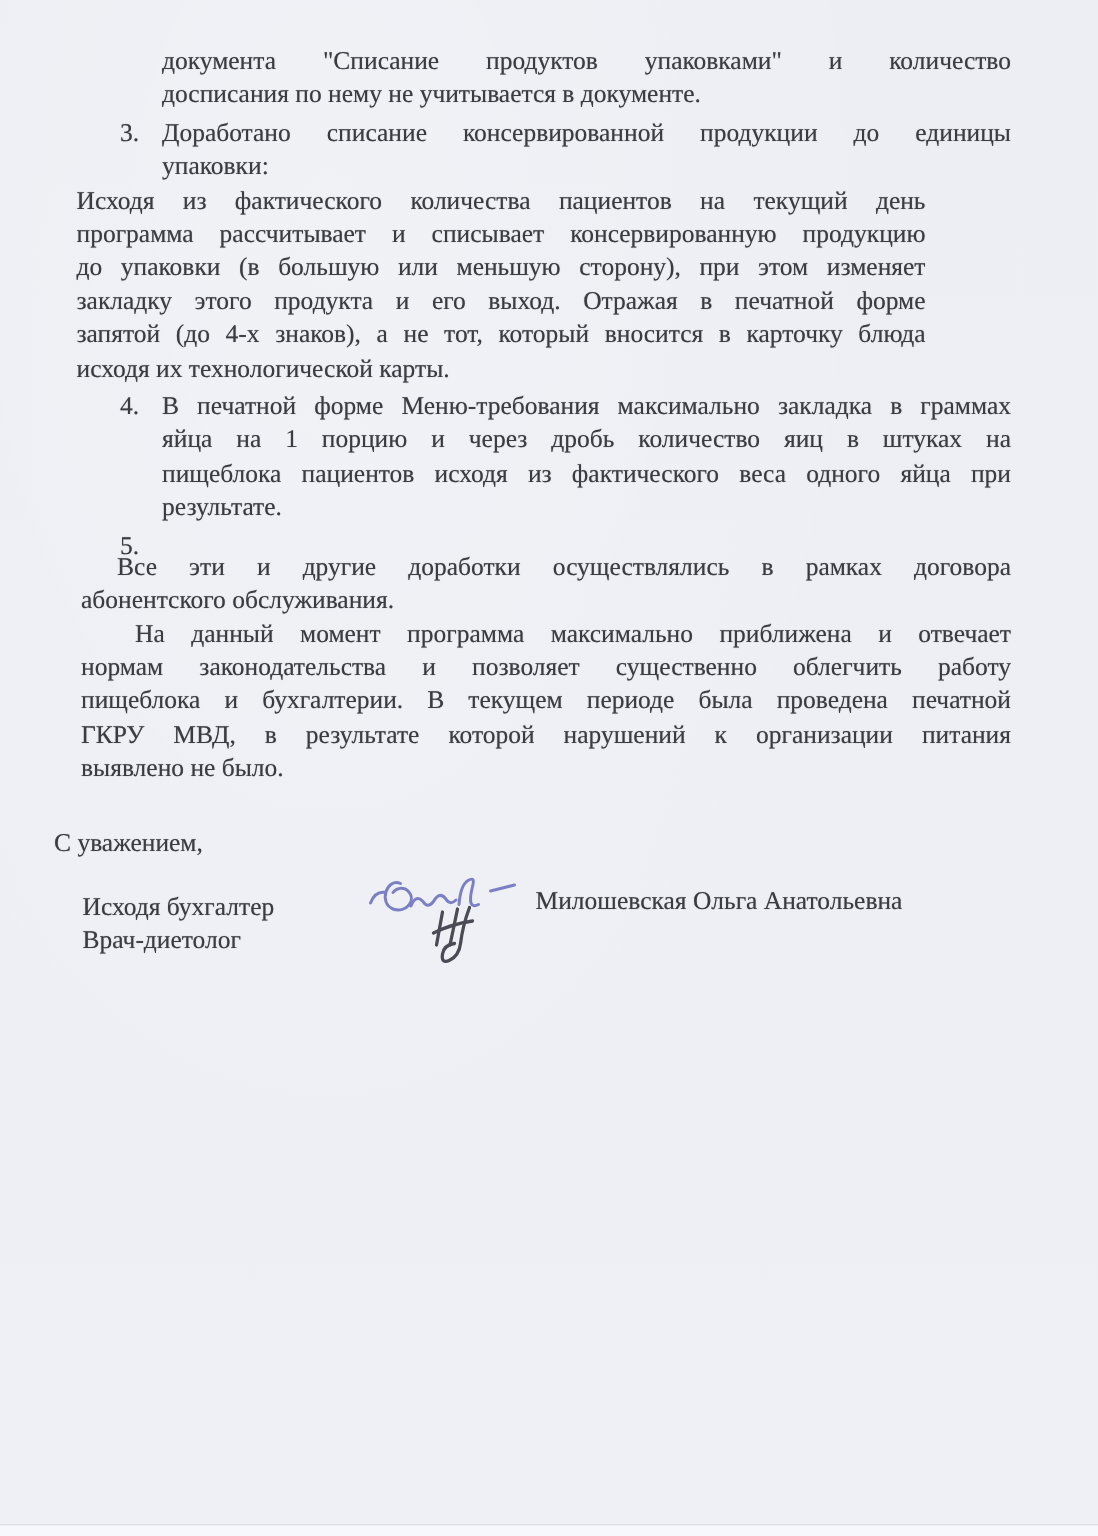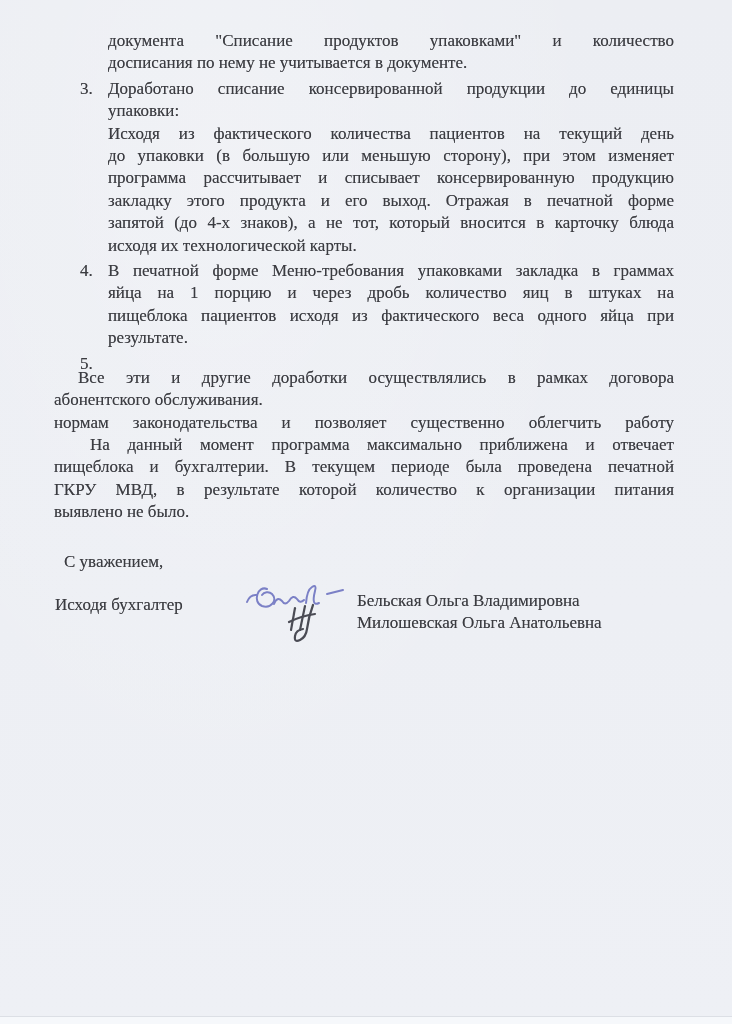--- a/index.html
+++ b/index.html
@@ -36,24 +36,24 @@
   .tline{ text-align:justify; text-align-last:justify; white-space:normal; }
   .tline.last{ text-align-last:left; }
   .para-cont{ margin-left:108px; width:566px; }
   .list{ margin-top:2px; }
   .list-item{ position:relative; margin-top:3px; }
   .list-num{
     position:absolute; left:80px; top:0;
     display:inline-block; width:24px;
   }
   .li-text{ margin-left:108px; width:566px; }
-  .li-sub{ margin-left:108px; width:566px; }
+  .li-sub{ margin-left:51px; width:566px; }
   .para{ margin-left:54px; width:620px; }
   .para.first{ margin-top:17px; }
-  .closing{ margin-left:64px; margin-top:27px; }
+  .closing{ margin-left:36px; margin-top:27px; }
   .sig-block{ position:relative; margin-left:55px; margin-top:21px; height:120px; }
   .sig-roles > div{ white-space:nowrap; }
   .sig-names{ position:absolute; left:302px; top:-4px; }
   .sig-names > div{ white-space:nowrap; }
   .sig-svg{ position:absolute; pointer-events:none; }
   .sig-1{ left:188px; top:-16px; }
   .sig-2{ left:226px; top:8px; }
   .scan-edge-bottom{
     position:absolute; left:0; bottom:0; width:732px; height:8px;
     background:var(--edge-strip);
@@ -74,62 +74,63 @@
     <div class="list">
 
       <div class="list-item">
         <span class="list-num">3.</span>
         <div class="li-text">
             <div class="tline">Доработано списание консервированной продукции до единицы</div>
             <div class="tline last">упаковки:</div>
           </div>
         <div class="li-sub">
             <div class="tline">Исходя из фактического количества пациентов на текущий день</div>
+            <div class="tline">программа рассчитывает и списывает консервированную продукцию</div>
             <div class="tline">до упаковки (в большую или меньшую сторону), при этом изменяет</div>
-            <div class="tline">программа рассчитывает и списывает консервированную продукцию</div>
             <div class="tline">закладку этого продукта и его выход. Отражая в печатной форме</div>
             <div class="tline">запятой (до 4-х знаков), а не тот, который вносится в карточку блюда</div>
             <div class="tline last">исходя их технологической карты.</div>
           </div>
       </div>
 
       <div class="list-item">
         <span class="list-num">4.</span>
         <div class="li-text">
-            <div class="tline">В печатной форме Меню-требования упаковками закладка в граммах</div>
+            <div class="tline">В печатной форме Меню-требования максимально закладка в граммах</div>
             <div class="tline">яйца на 1 порцию и через дробь количество яиц в штуках на</div>
             <div class="tline">пищеблока пациентов исходя из фактического веса одного яйца при</div>
             <div class="tline last">результате.</div>
           </div>
       </div>
 
       <div class="list-item">
         <span class="list-num">5.</span>
       </div>
 
     </div>
 
     <div class="para first">
         <div class="tline" style="text-indent: 24px;">Все эти и другие доработки осуществлялись в рамках договора</div>
         <div class="tline last">абонентского обслуживания.</div>
       </div>
 
     <div class="para">
+        <div class="tline" style="text-indent: 36px;">На данный момент программа максимально приближена и отвечает</div>
         <div class="tline">нормам законодательства и позволяет существенно облегчить работу</div>
-        <div class="tline" style="text-indent: 36px;">На данный момент программа максимально приближена и отвечает</div>
         <div class="tline">пищеблока и бухгалтерии. В текущем периоде была проведена печатной</div>
-        <div class="tline">ГКРУ МВД, в результате которой количество к организации питания</div>
+        <div class="tline">ГКРУ МВД, в результате которой нарушений к организации питания</div>
         <div class="tline last">выявлено не было.</div>
       </div>
 
     <div class="closing">С уважением,</div>
 
     <div class="sig-block">
       <div class="sig-roles">
         <div>Исходя бухгалтер</div>
+        <div>Врач-диетолог</div>
       </div>
 
       <svg class="sig-svg sig-1" width="108" height="40" viewBox="0 0 108 40">
         <g fill="none" stroke="var(--ink1)" stroke-width="2" stroke-linecap="round" stroke-linejoin="round">
           <path d="M4,24 q3,-8 10,-7"></path>
           <path d="M24,11 c-9,-4 -15,13 -5,17 c9,3 16,-6 10,-12 c-3,-3 -8,-2 -10,1"></path>
           <path d="M31,26 q3,-8 8,-3 q3,5 7,0 q4,-7 8,-2 q3,5 7,1"></path>
           <path d="M63,25 q1,-13 6,-16 q5,-3 3,4 q-2,8 -1,11 q1,3 5,1"></path>
           <path d="M84,16 l16,-4"></path>
         </g>
@@ -138,21 +139,20 @@
       <svg class="sig-svg sig-2" width="48" height="48" viewBox="0 0 48 48">
         <g fill="none" stroke="var(--ink2)" stroke-width="2.2" stroke-linecap="round" stroke-linejoin="round">
           <path d="M14,6 l-4,22"></path>
           <path d="M24,4 l-5,24"></path>
           <path d="M32,3 c-3,8 -5,16 -6,24 q-1,8 -7,11 q-6,3 -5,-4 q1,-6 8,-7"></path>
           <path d="M8,20 q12,-6 26,-8"></path>
         </g>
       </svg>
 
       <div class="sig-names">
-        <div>Бельская Ольга Владимировна</div>
         <div>Милошевская Ольга Анатольевна</div>
       </div>
     </div>
 
   </div>
 
   <div class="scan-edge-bottom"></div>
 </div>
 
 </body></html>

